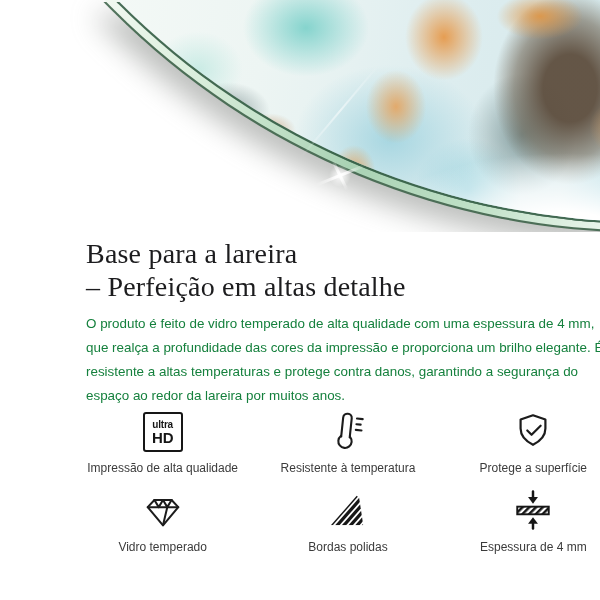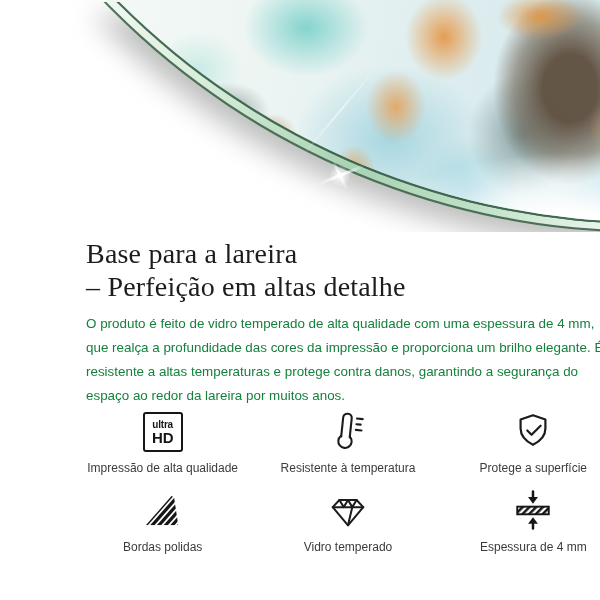--- a/index.html
+++ b/index.html
@@ -124,50 +124,50 @@
             <path d="M16 21.5 l4.5 4.5 L30 16.5"></path>
           </g>
         </svg>
       </div>
       <span class="label">Protege a superfície</span>
     </div>
 
     <div class="feature">
       <div class="icon-box">
         <svg class="icon" width="42" height="42" viewBox="0 0 44 44">
+          <g fill="none" stroke="#1c1c1c" stroke-width="2.1" stroke-linecap="round" stroke-linejoin="round">
+            <path d="M13 11.5 H31 L38 19 L22 38 L6 19 Z"></path>
+            <path d="M6 19 H38"></path>
+            <path d="M13 11.5 L17.5 19 L22 11.5 L26.5 19 L31 11.5"></path>
+            <path d="M26.5 19 L22 38"></path>
+          </g>
+        </svg>
+      </div>
+      <span class="label">Vidro temperado</span>
+    </div>
+
+    <div class="feature">
+      <div class="icon-box">
+        <svg class="icon" width="42" height="42" viewBox="0 0 44 44">
           <defs>
               <clipPath id="tri">
                 <polygon points="4,38 38,38 33,5"></polygon>
               </clipPath>
             </defs>
           <g clip-path="url(#tri)" stroke="#161616" stroke-width="3.4">
             <line x1="2" y1="40" x2="31" y2="7"></line>
             <line x1="9" y1="40" x2="38" y2="7"></line>
             <line x1="16" y1="40" x2="45" y2="7"></line>
             <line x1="23" y1="40" x2="52" y2="7"></line>
             <line x1="30" y1="40" x2="59" y2="7"></line>
             <line x1="37" y1="40" x2="66" y2="7"></line>
           </g>
         </svg>
       </div>
       <span class="label">Bordas polidas</span>
-    </div>
-
-    <div class="feature">
-      <div class="icon-box">
-        <svg class="icon" width="42" height="42" viewBox="0 0 44 44">
-          <g fill="none" stroke="#1c1c1c" stroke-width="2.1" stroke-linecap="round" stroke-linejoin="round">
-            <path d="M13 11.5 H31 L38 19 L22 38 L6 19 Z"></path>
-            <path d="M6 19 H38"></path>
-            <path d="M13 11.5 L17.5 19 L22 11.5 L26.5 19 L31 11.5"></path>
-            <path d="M26.5 19 L22 38"></path>
-          </g>
-        </svg>
-      </div>
-      <span class="label">Vidro temperado</span>
     </div>
 
     <div class="feature">
       <div class="icon-box">
         <svg class="icon" width="42" height="42" viewBox="0 0 44 44">
           <defs>
             <pattern id="hb" width="5" height="5" patternUnits="userSpaceOnUse" patternTransform="rotate(45)">
               <rect width="5" height="5" fill="#ffffff"></rect>
               <rect width="2.6" height="5" fill="#161616"></rect>
             </pattern>

